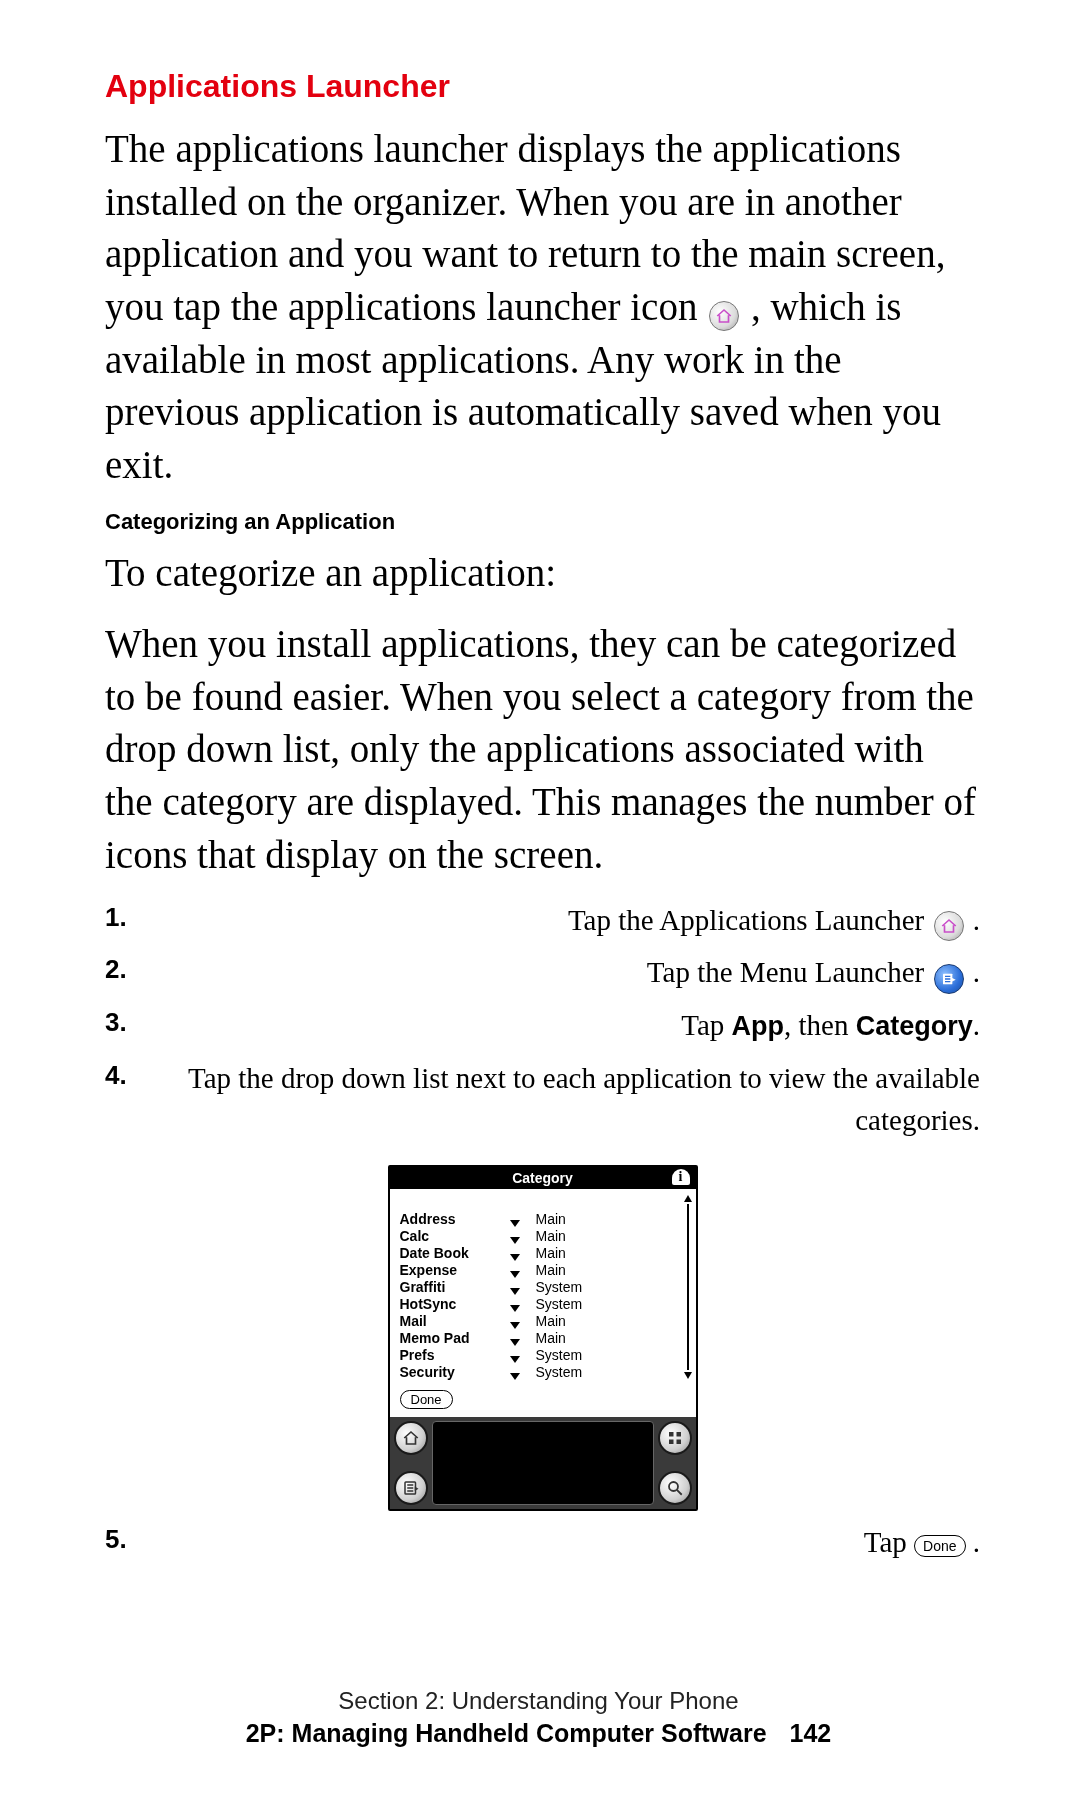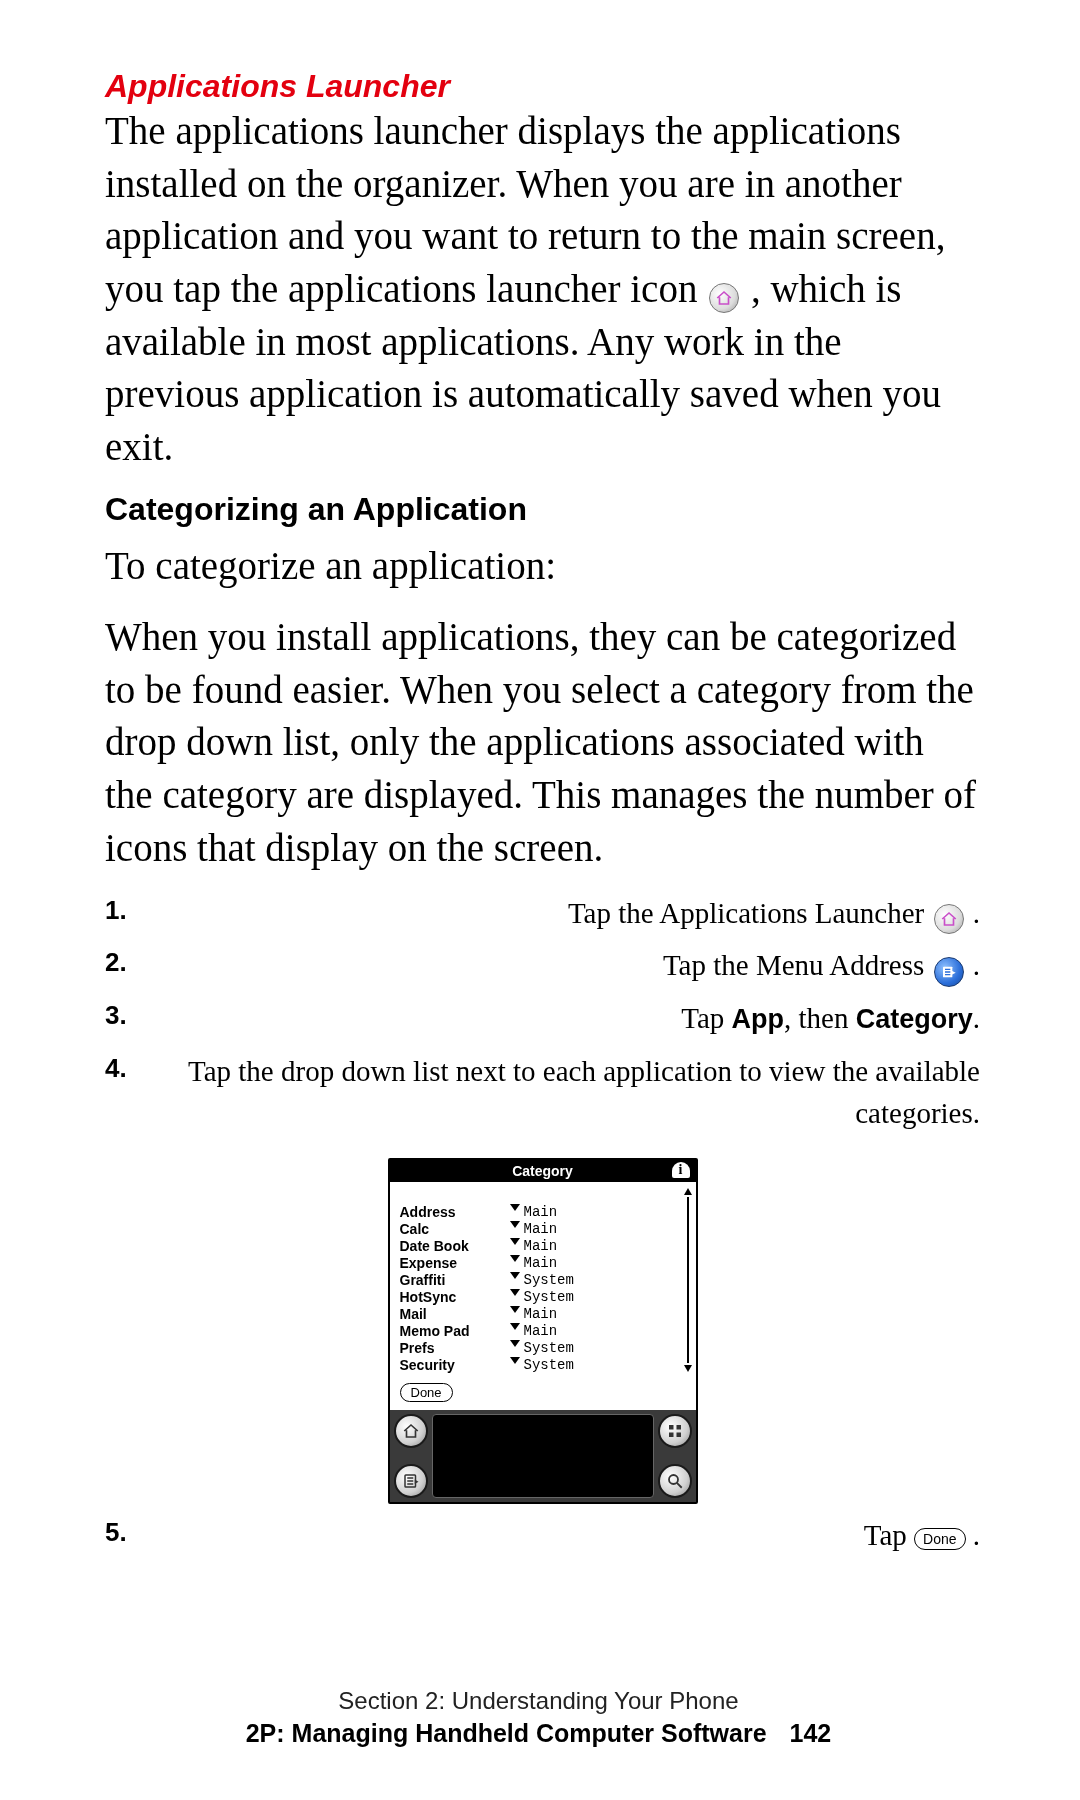--- a/index.html
+++ b/index.html
@@ -14,32 +14,31 @@
     position: relative;
   }
   .page {
     padding: 68px 100px 50px 105px;
   }
   .h-red {
     color: #e3000f;
     font-family: Arial, Helvetica, sans-serif;
     font-weight: bold;
     font-size: 32px;
-    margin: 0 0 0 0;
-    font-style: italic;
+    margin: 0 0 18px 0;
   }
   .body {
     font-size: 39px;
     line-height: 1.35;
     margin: 0 0 18px 0;
   }
   .h-black {
     font-family: Arial, Helvetica, sans-serif;
     font-weight: bold;
-    font-size: 32px;
+    font-size: 22px;
     margin: 18px 0 12px 0;
   }
   ol.steps {
     margin: 0 0 10px 0;
     padding: 0;
     list-style: none;
     counter-reset: step;
   }
   ol.steps > li {
     font-size: 29px;
@@ -136,21 +135,21 @@
   }
   .app-list {
     display: grid;
     grid-template-columns: 110px 1fr;
     row-gap: 1px;
     font-family: Arial, Helvetica, sans-serif;
     font-size: 14px;
     margin-top: 16px;
   }
   .app-name { font-weight: bold; }
-  .app-cat { display: flex; align-items: flex-start; gap: 4px; font-family: Liberation Mono, monospace; }
+  .app-cat { display: flex; align-items: flex-end; gap: 16px; }
   .tri {
     width: 0; height: 0;
     border-left: 5px solid transparent;
     border-right: 5px solid transparent;
     border-top: 7px solid #000;
   }
   .scroll-track {
     position: absolute;
     right: 4px; top: 6px; bottom: 38px;
     width: 8px;
@@ -238,21 +237,21 @@
     <li>
       <span>Tap the Applications Launcher </span>
       <span class="icon-inline icon-home">
         <svg viewBox="0 0 24 24">
             <path fill="none" stroke="#c94fc9" stroke-width="2.2" d="M3 12 L12 4 L21 12 M6 11 V20 H18 V11"></path>
           </svg>
       </span>
       <span> .</span>
     </li>
     <li>
-      <span>Tap the Menu Address </span>
+      <span>Tap the Menu Launcher </span>
       <span class="icon-inline icon-menu">
         <svg viewBox="0 0 24 24">
             <rect x="3" y="4" width="14" height="16" rx="1" fill="#fff"></rect>
             <path stroke="#2b6ed9" stroke-width="2" d="M6 8h8M6 12h8M6 16h8"></path>
             <path fill="#fff" d="M16 10 l6 3 -6 3 z"></path>
           </svg>
       </span>
       <span>.</span>
     </li>
     <li>

